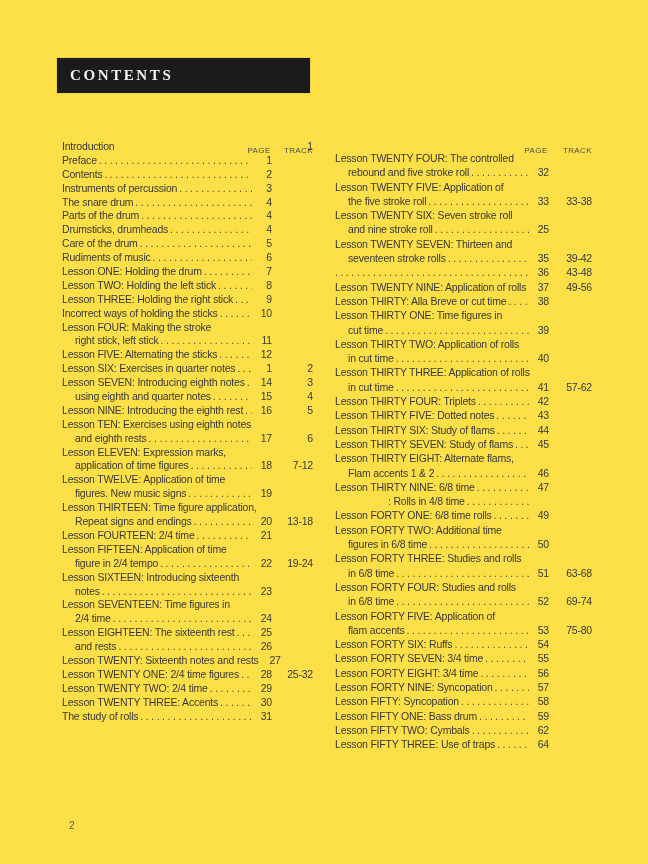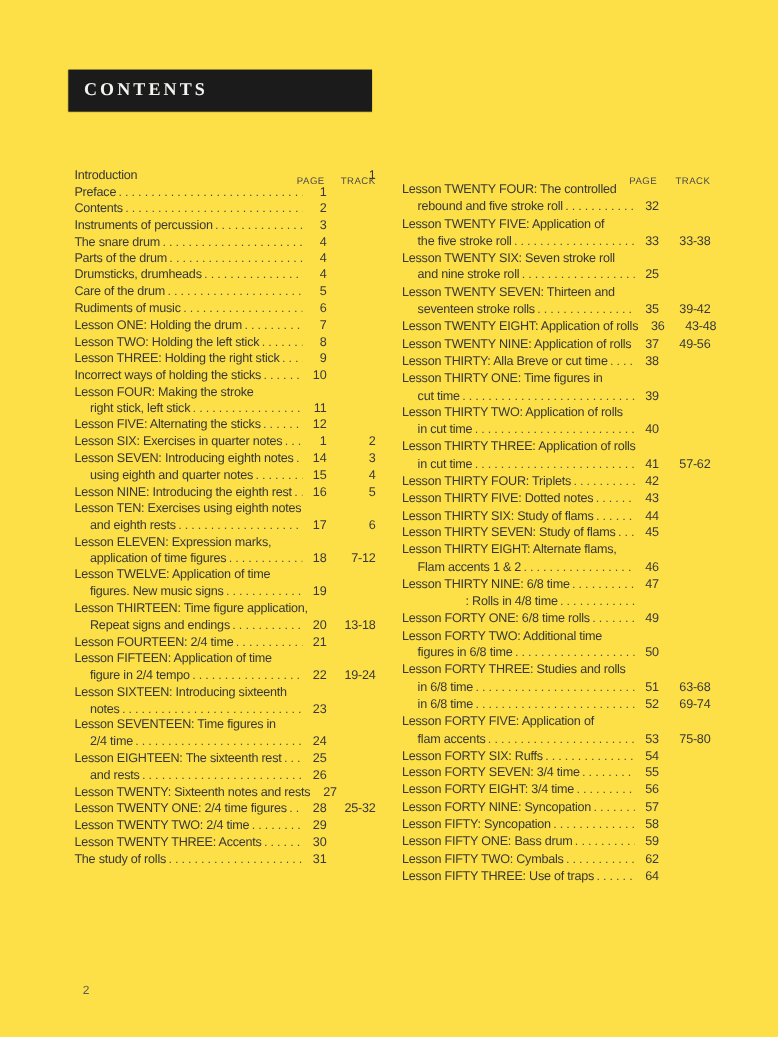--- a/index.html
+++ b/index.html
@@ -385,21 +385,20 @@
           <span class="pg"></span>
           <span class="tk"></span>
         </div>
         <div class="ln">
           <span class="t ind1">seventeen stroke rolls</span>
           <span class="dots">. . . . . . . . . . . . . . . . . . . . . . . . . . . . . . . . . . . . . . . . . . . . . . . . . . . . . . . . . . . . . . . . . . . . . . . . . . . . . . . .</span>
           <span class="pg">35</span>
           <span class="tk">39-42</span>
         </div>
         <div class="ln">
-          <span class="t ind0">Lesson TWENTY EIGHT: Application of rolls</span>
           <span class="dots">. . . . . . . . . . . . . . . . . . . . . . . . . . . . . . . . . . . . . . . . . . . . . . . . . . . . . . . . . . . . . . . . . . . . . . . . . . . . . . . .</span>
           <span class="pg">36</span>
           <span class="tk">43-48</span>
         </div>
         <div class="ln">
           <span class="t ind0">Lesson TWENTY NINE: Application of rolls</span>
           <span class="dots">. . . . . . . . . . . . . . . . . . . . . . . . . . . . . . . . . . . . . . . . . . . . . . . . . . . . . . . . . . . . . . . . . . . . . . . . . . . . . . . .</span>
           <span class="pg">37</span>
           <span class="tk">49-56</span>
         </div>
@@ -517,20 +516,26 @@
           <span class="pg"></span>
           <span class="tk"></span>
         </div>
         <div class="ln">
           <span class="t ind1">in 6/8 time</span>
           <span class="dots">. . . . . . . . . . . . . . . . . . . . . . . . . . . . . . . . . . . . . . . . . . . . . . . . . . . . . . . . . . . . . . . . . . . . . . . . . . . . . . . .</span>
           <span class="pg">51</span>
           <span class="tk">63-68</span>
         </div>
         <div class="ln">
+          <span class="t ind0">Lesson FORTY FOUR: Studies and rolls</span>
+          <span class="dots"></span>
+          <span class="pg"></span>
+          <span class="tk"></span>
+        </div>
+        <div class="ln">
           <span class="t ind1">in 6/8 time</span>
           <span class="dots">. . . . . . . . . . . . . . . . . . . . . . . . . . . . . . . . . . . . . . . . . . . . . . . . . . . . . . . . . . . . . . . . . . . . . . . . . . . . . . . .</span>
           <span class="pg">52</span>
           <span class="tk">69-74</span>
         </div>
         <div class="ln">
           <span class="t ind0">Lesson FORTY FIVE: Application of</span>
           <span class="dots"></span>
           <span class="pg"></span>
           <span class="tk"></span>

